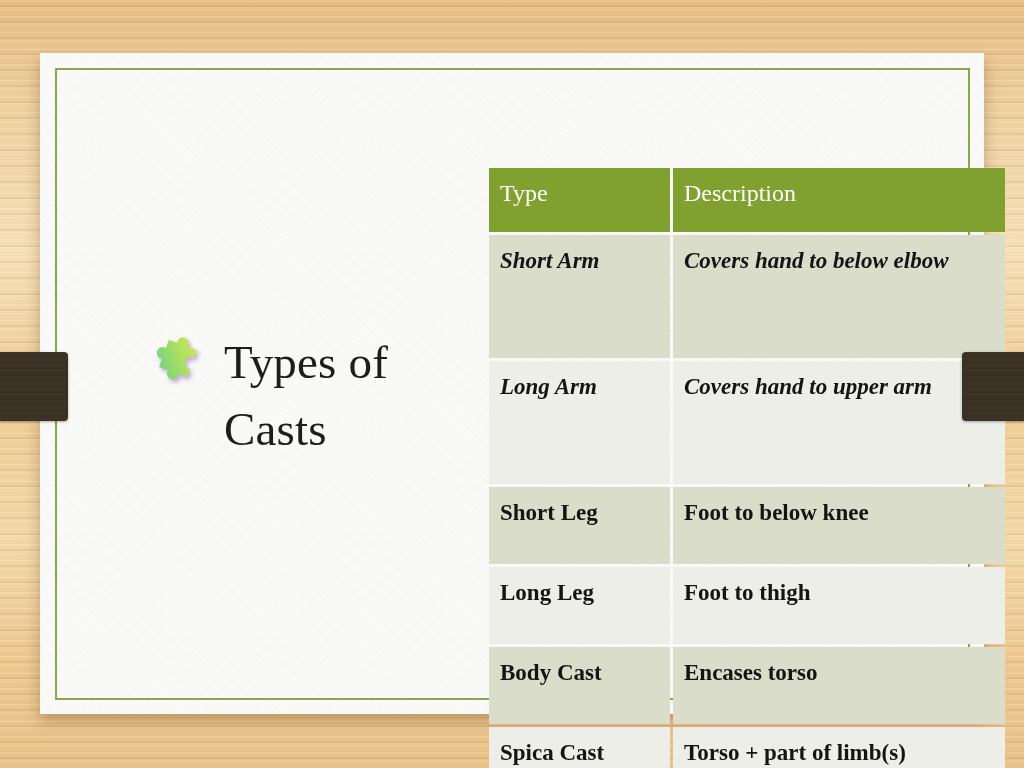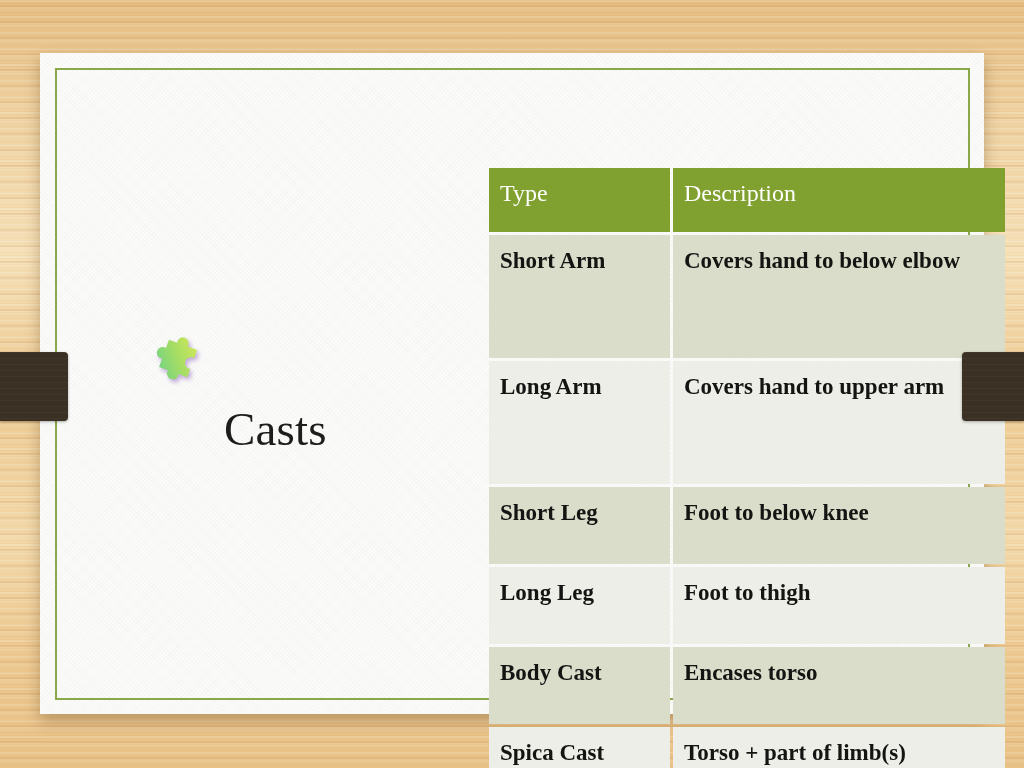--- a/index.html
+++ b/index.html
@@ -160,21 +160,21 @@
     color: #141412;
     font-size: 23px;
     font-weight: bold;
     line-height: 1.25;
   }
   #cast-table col.col-type   { width: 181px; }
   #cast-table col.col-desc   { width: 332px; }
 
   tr.row-shade td { background-color: #d9ddca; }
   tr.row-light td { background-color: #edeee8; }
-  tr.row-tall  td { height: 103px; }
+  tr.row-tall  td { height: 103px; font-style: italic; }
   tr.row-short td { height: 57px; margin-left: 44px; }
 </style>
 </head>
 <body>
 
 <div id="wood-background"></div>
 
 <div id="slide-panel">
   <div id="slide-inner-border"></div>
 
@@ -198,21 +198,21 @@
           L34.4,40
           a6,6 0 1 1 -11.6,0
           L13,40
           L13,30.8
           a6,6 0 1 1 0,-11.6
           L13,10
           Z"></path>
       </g>
     </svg>
     <h1 id="slide-title">
-      <br>
+      <span>Types of</span><br>
       <span>Casts</span>
     </h1>
   </div>
 
   <table id="cast-table">
     <colgroup>
       <col class="col-type">
       <col class="col-desc">
     </colgroup>
     <thead>

